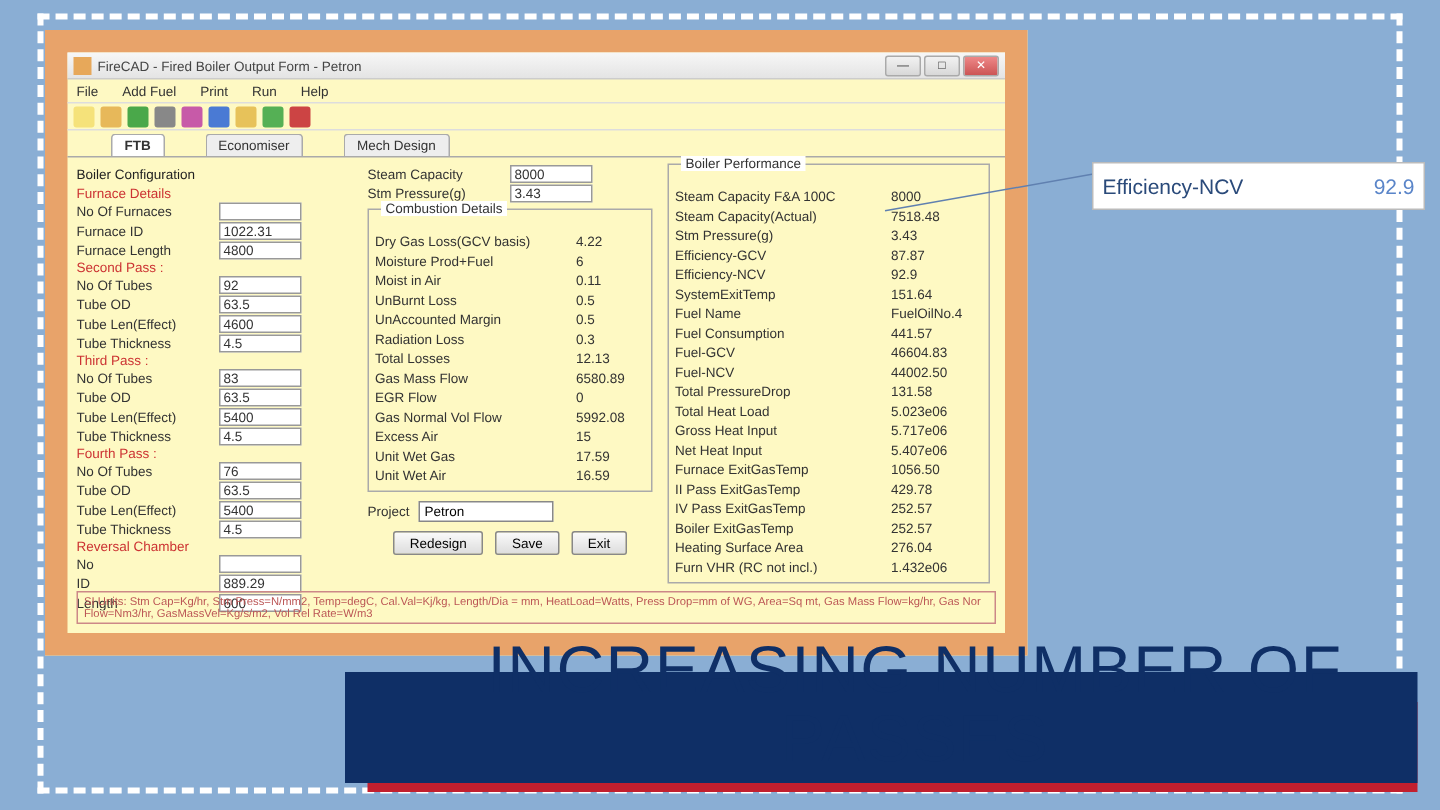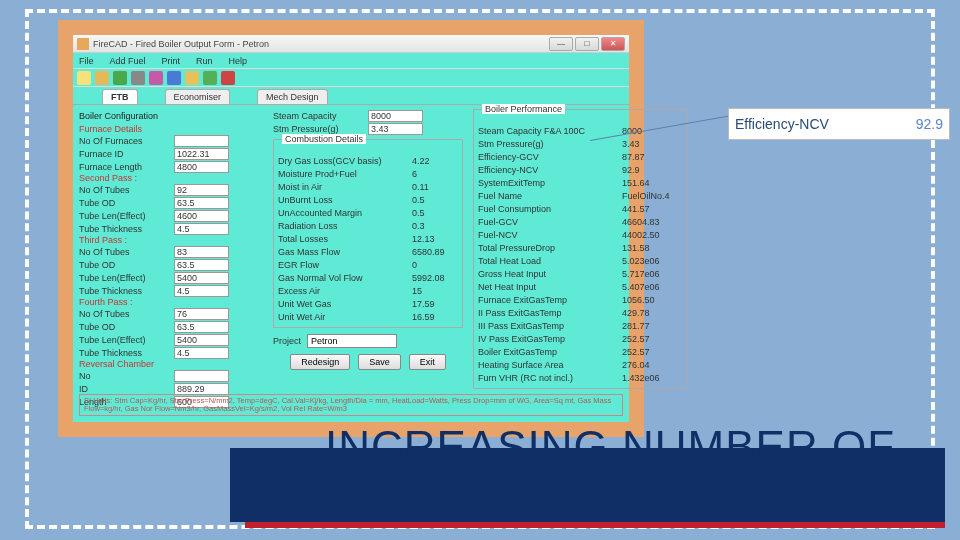--- a/index.html
+++ b/index.html
@@ -1,18 +1,18 @@
 <!DOCTYPE html>
 <html><head>
 <meta charset="utf-8">
 <style>
   * { box-sizing: border-box; margin: 0; padding: 0; font-family: "Segoe UI", Tahoma, sans-serif; }
   body { width: 960px; height: 540px; background: #8aaed4; overflow: hidden; }
   .dashed-frame { position: absolute; left: 25px; top: 9px; width: 910px; height: 520px; border: 4px dashed #fff; }
-  .orange-frame { position: absolute; left: 58px; top: 20px; width: 586px; height: 417px; border: 15px solid #e8a36a; background: #5eead4; font-size: 9px; color: #333; }
+  .orange-frame { position: absolute; left: 30px; top: 20px; width: 655px; height: 417px; border: 15px solid #e8a36a; background: #fef9c3; font-size: 9px; color: #333; }
   .titlebar { height: 18px; background: linear-gradient(#f7f7f7,#e4e4e4); border-bottom: 1px solid #ccc; display: flex; align-items: center; padding: 0 4px; }
   .titlebar .app-icon { width: 12px; height: 12px; background: #e7a85a; margin-right: 4px; }
   .titlebar .title { flex: 1; color: #444; }
   .win-btns { display: flex; gap: 2px; }
   .win-btn { width: 24px; height: 14px; background: linear-gradient(#f2f2f2,#d8d8d8); border: 1px solid #aaa; border-radius: 2px; display: flex; align-items: center; justify-content: center; font-size: 8px; }
   .win-btn.close { background: linear-gradient(#e88,#c55); color: #fff; }
   .menubar { height: 16px; display: flex; gap: 16px; align-items: center; padding: 0 6px; border-bottom: 1px solid #ddd; color: #333; }
   .toolbar { height: 18px; display: flex; gap: 4px; align-items: center; padding: 2px 4px; border-bottom: 1px solid #ddd; }
   .tool-ico { width: 14px; height: 14px; border-radius: 2px; }
   .tabs { height: 18px; display: flex; align-items: flex-end; padding: 0 4px; border-bottom: 1px solid #aaa; gap: 2px; }
@@ -249,20 +249,24 @@
 
     <div class="col col3">
       <div class="fieldset" style="margin-top:0">
         <span class="legend">Boiler Performance</span>
         <div id="perf-rows">
             <div class="row">
               <span class="lab" style="width: 140px;">Steam Capacity F&amp;A 100C</span>
               <span class="txt">8000</span>
             </div>
             <div class="row">
+              <span class="lab" style="width: 140px;">Steam Capacity(Actual)</span>
+              <span class="txt">7518.48</span>
+            </div>
+            <div class="row">
               <span class="lab" style="width: 140px;">Stm Pressure(g)</span>
               <span class="txt">3.43</span>
             </div>
             <div class="row">
               <span class="lab" style="width: 140px;">Efficiency-GCV</span>
               <span class="txt">87.87</span>
             </div>
             <div class="row">
               <span class="lab" style="width: 140px;">Efficiency-NCV</span>
               <span class="txt">92.9</span>
@@ -303,24 +307,20 @@
               <span class="lab" style="width: 140px;">Net Heat Input</span>
               <span class="txt">5.407e06</span>
             </div>
             <div class="row">
               <span class="lab" style="width: 140px;">Furnace ExitGasTemp</span>
               <span class="txt">1056.50</span>
             </div>
             <div class="row">
               <span class="lab" style="width: 140px;">II Pass ExitGasTemp</span>
               <span class="txt">429.78</span>
-            </div>
-            <div class="row">
-              <span class="lab" style="width: 140px;">III Pass ExitGasTemp</span>
-              <span class="txt">281.77</span>
             </div>
             <div class="row">
               <span class="lab" style="width: 140px;">IV Pass ExitGasTemp</span>
               <span class="txt">252.57</span>
             </div>
             <div class="row">
               <span class="lab" style="width: 140px;">Boiler ExitGasTemp</span>
               <span class="txt">252.57</span>
             </div>
             <div class="row">

